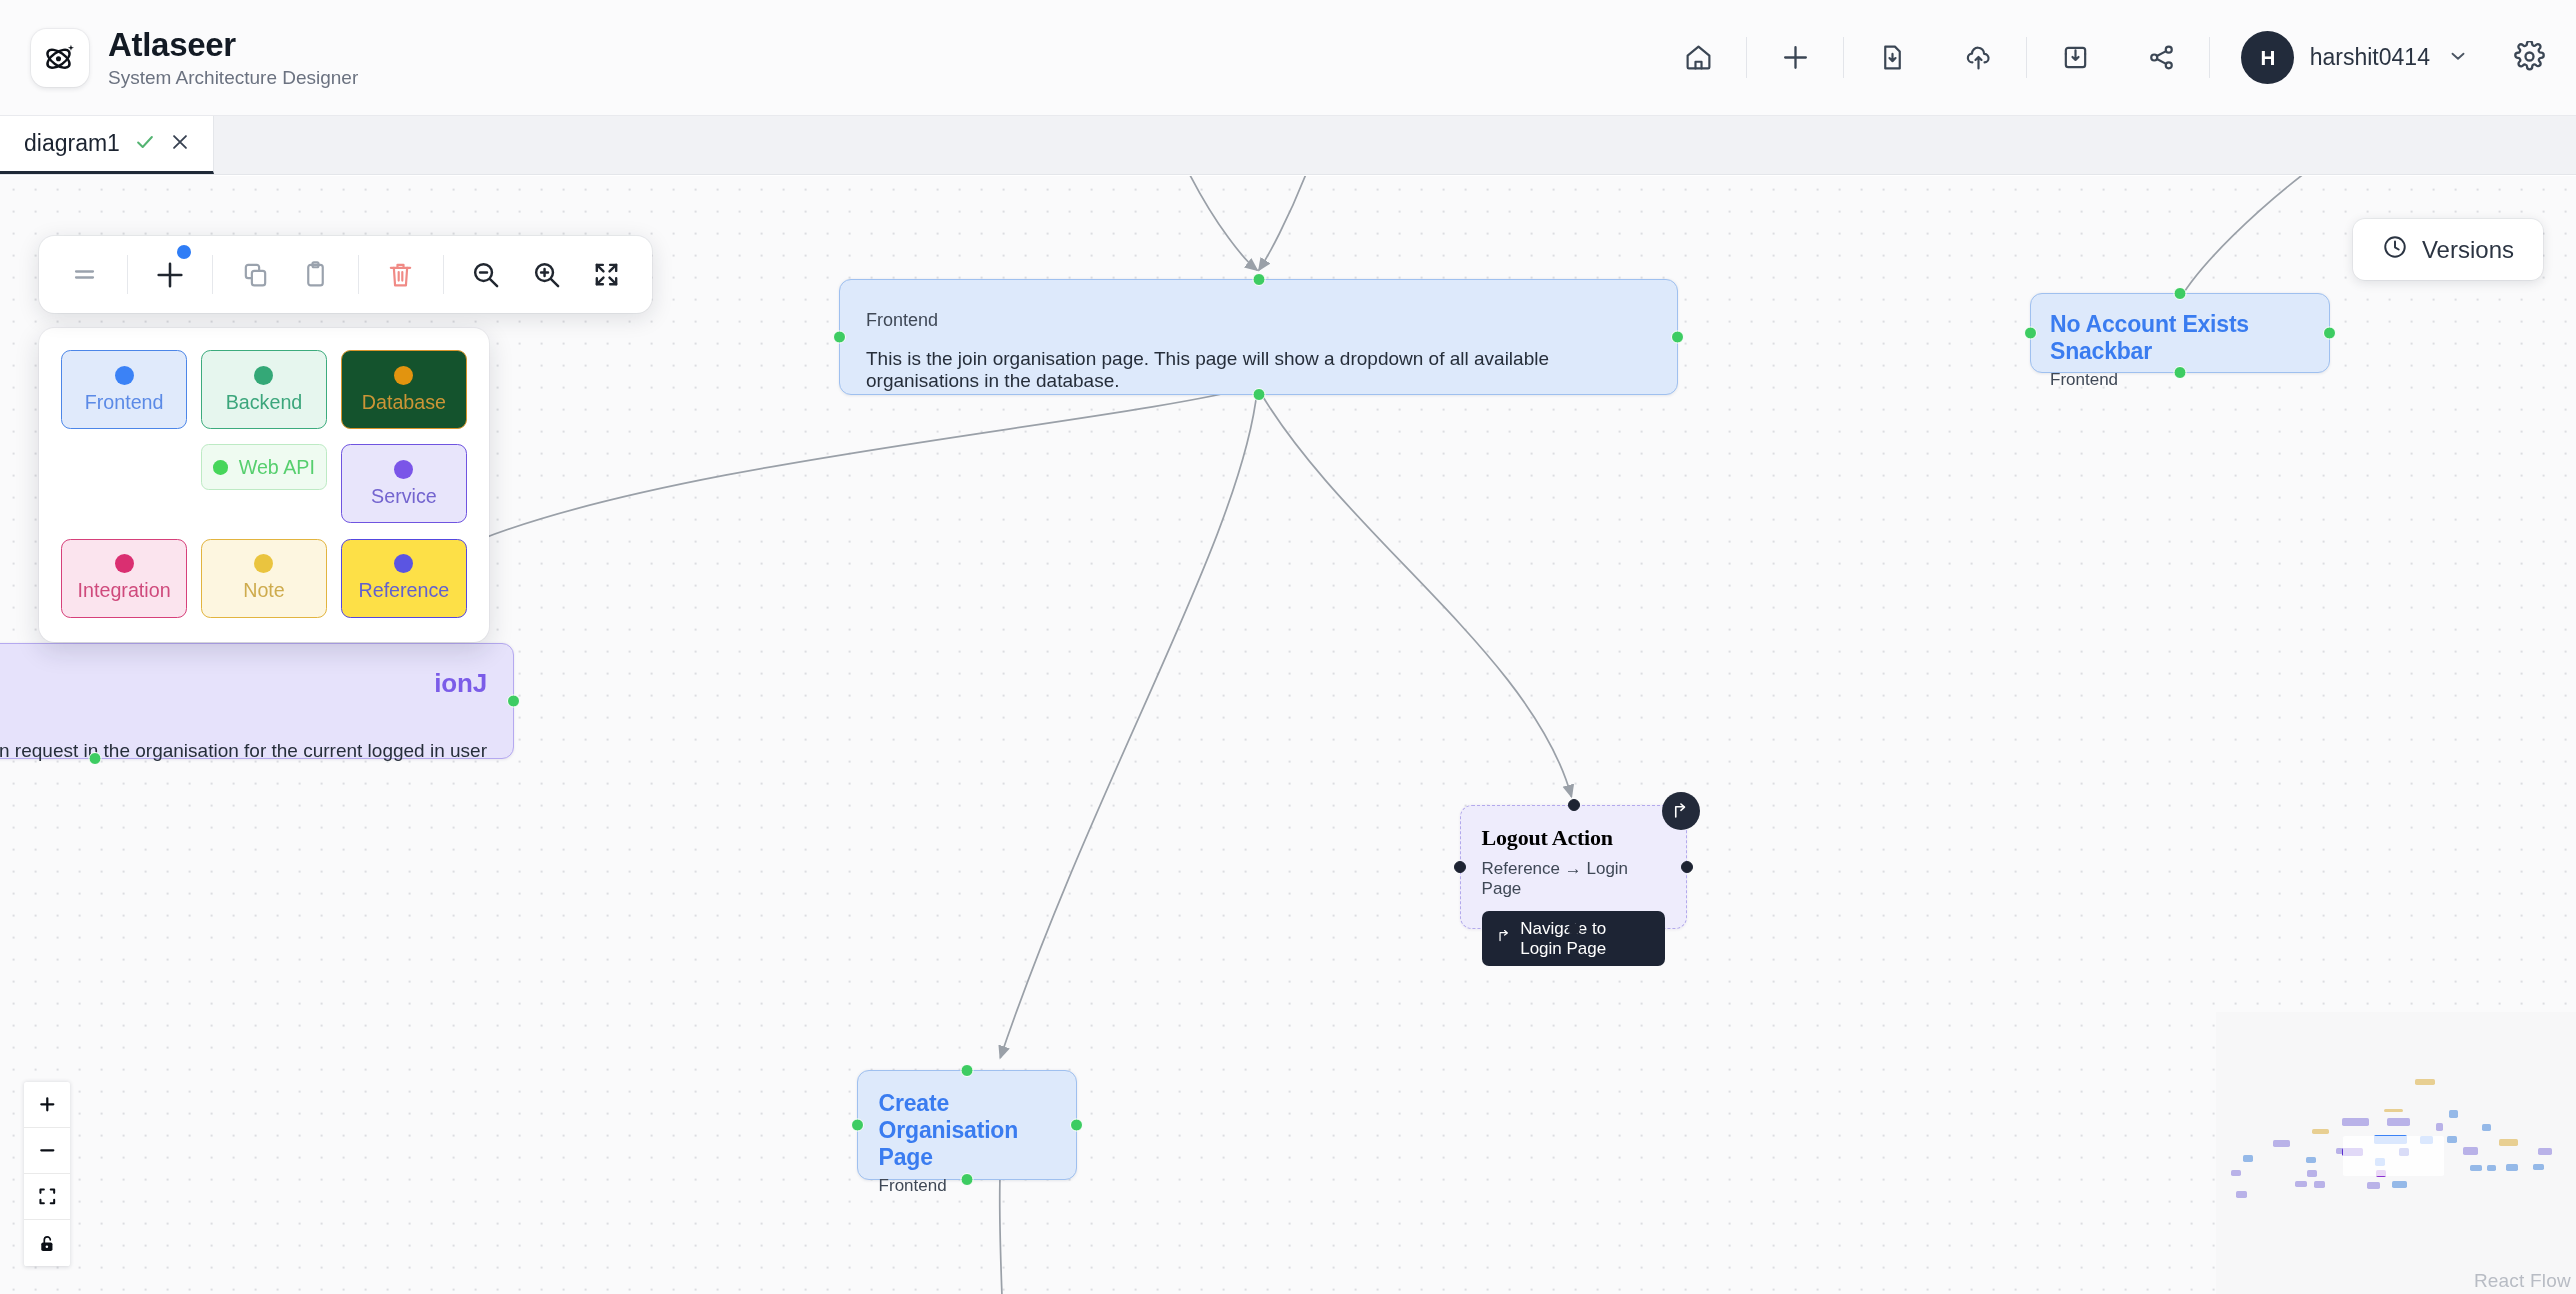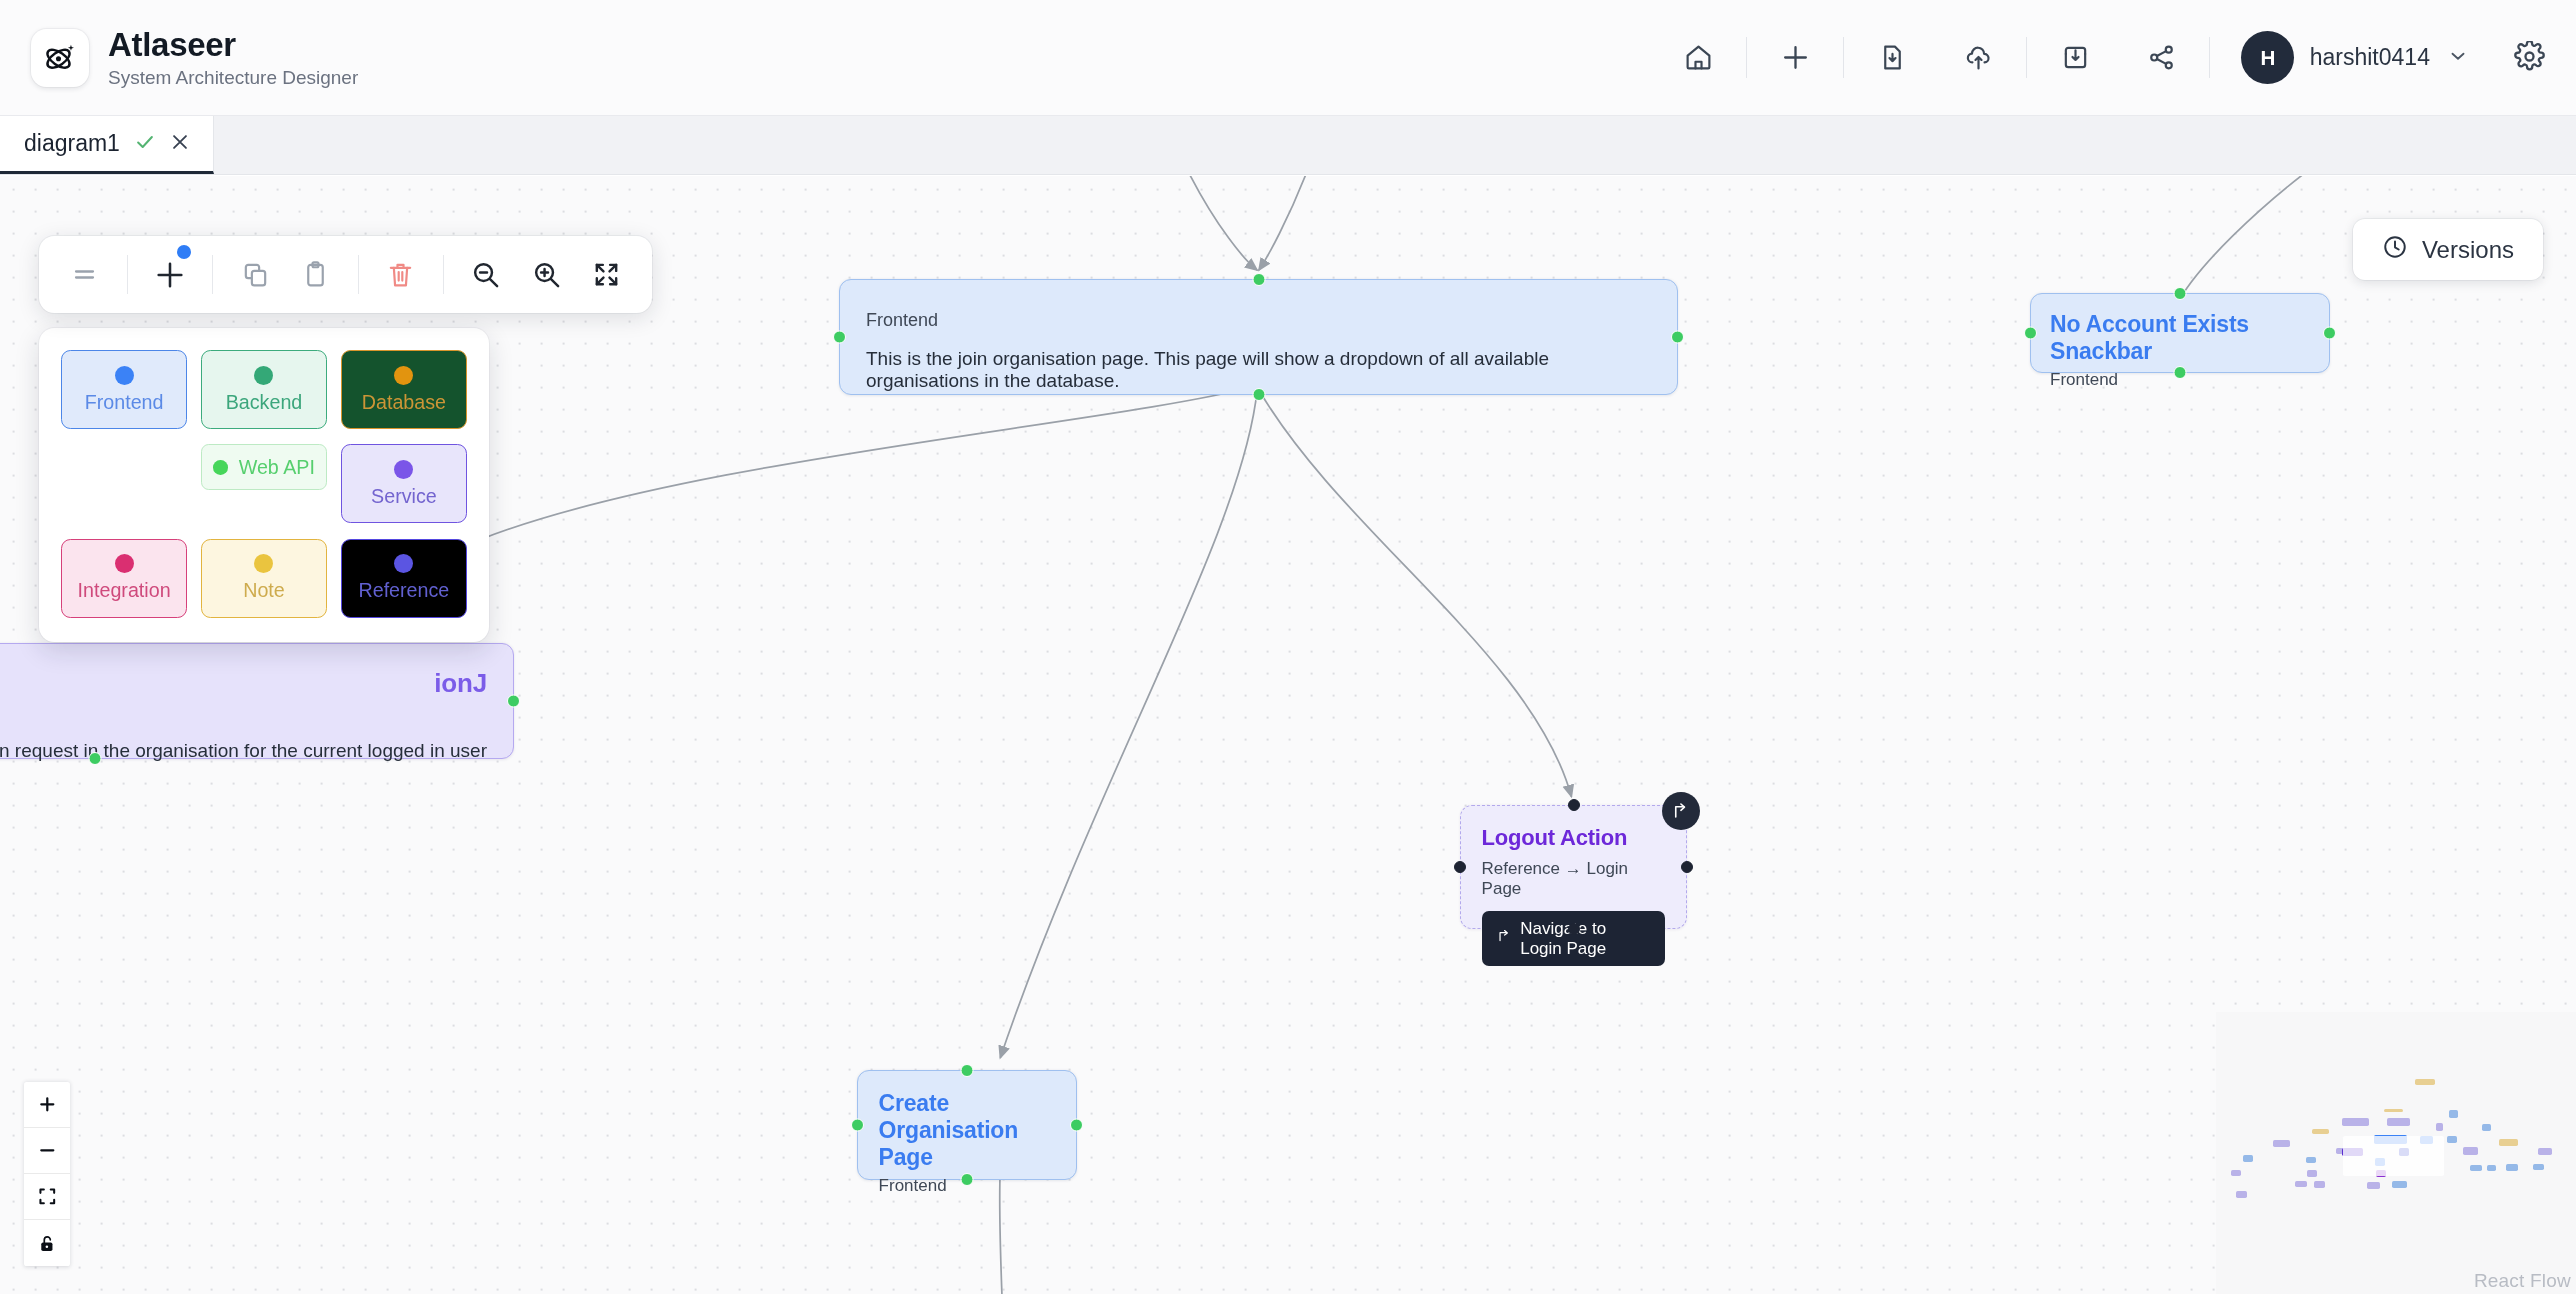--- a/index.html
+++ b/index.html
@@ -91,21 +91,21 @@
   .n-frontend .node-title { color: #3a7cf0; }
   .n-service {
     background: #e6e2fb; border: 1.7px solid #b5a9f0;
     box-shadow: 0 0.9px 2.6px rgba(60,40,110,.10);
   }
   .n-service .node-title { color: #7b5ce8; }
   .n-reference {
     background: #eeecfc; border: 1.7px dashed #b3a9ec;
     box-shadow: 0 0.9px 2.6px rgba(60,40,110,.08);
   }
-  .n-reference .node-title { color: #6d28d9; }
+  .n-reference .node-title { color: #000000; font-family: Liberation Serif, serif; }
 
   .handle {
     position: absolute; width: 13px; height: 13px; border-radius: 50%;
     background: #3dcc62; border: 1.7px solid #fff;
   }
   .handle.dark { background: #1e2433; border-color: #1e2433; width: 12px; height: 12px; }
   .h-top { top: -6.9px; left: 50%; transform: translateX(-50%); }
   .h-bot { bottom: -6.9px; left: 50%; transform: translateX(-50%); }
   .h-left { left: -6.9px; top: 50%; transform: translateY(-50%); }
   .h-right { right: -6.9px; top: 50%; transform: translateY(-50%); }
@@ -470,21 +470,21 @@
         </div>
         <div class="pal-card" style="border-color:#d6407a; background:#fbe4ee; color:#cf4a7c;">
           <span class="pal-dot" style="background:#da2f71;"></span>
           <span>Integration</span>
         </div>
         <div class="pal-card" style="border-color:#e2b43f; background:#fdf6e0; color:#ceab4d;">
           <span class="pal-dot" style="background:#eac43f;"></span>
           <span>Note</span>
         </div>
 
-        <div class="pal-card" style="border-color:#5447e0; background:#000000; color:#6160d0;">
+        <div class="pal-card" style="border-color:#5447e0; background:#fde047; color:#6160d0;">
           <span class="pal-dot" style="background:#5b55e2;"></span>
           <span>Reference</span>
         </div>
       </div>
     </div>
 
     <div class="versions">
       <span>
         <svg width="26" height="26" viewBox="0 0 24 24" fill="none" stroke="#2b3442" stroke-width="1.8" stroke-linecap="round" stroke-linejoin="round">
             <circle cx="12" cy="12" r="9"></circle>

